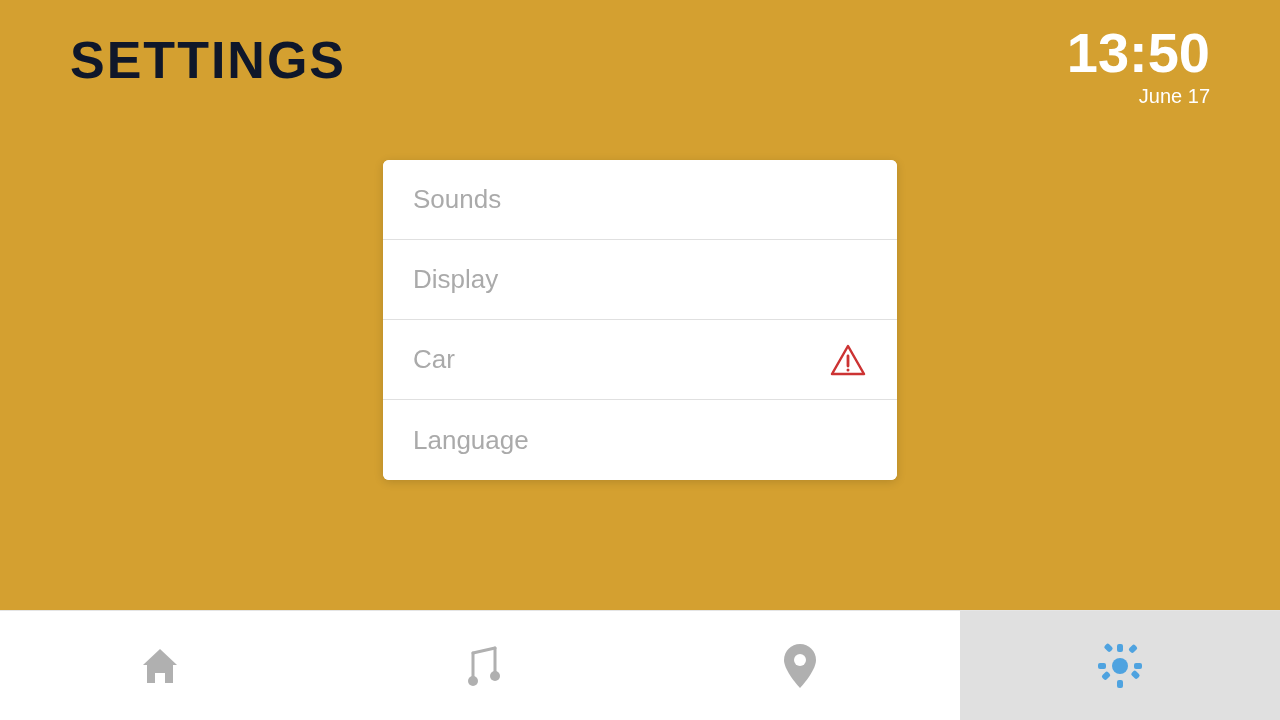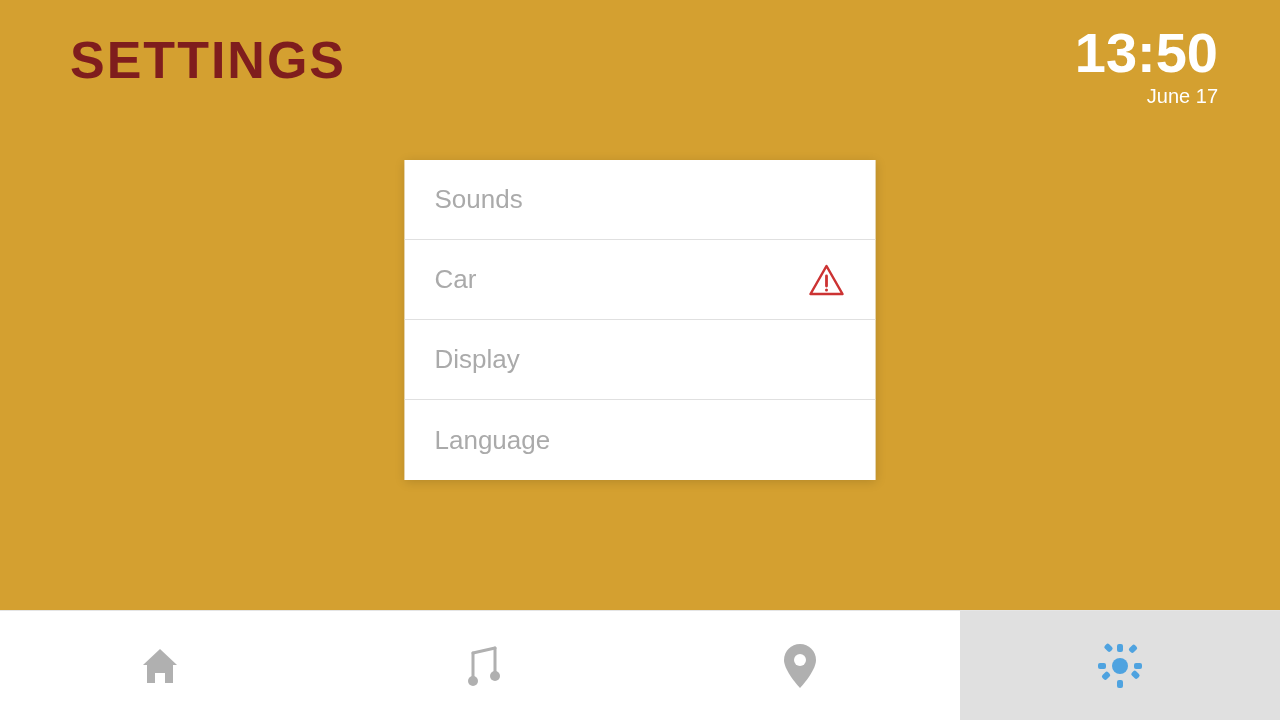--- a/index.html
+++ b/index.html
@@ -15,34 +15,34 @@
 
     
     .main-area {
       flex: 1;
       background: #D4A030;
       position: relative;
       padding: 30px 40px 0 70px;
     }
 
     .page-title {
-      color: #7f1d1d;
+      color: #0f172a;
       font-size: 52px;
       font-weight: 900;
       letter-spacing: 2px;
       text-transform: uppercase;
       position: absolute;
       top: 30px;
       left: 70px;
     }
 
     .clock-area {
       position: absolute;
       top: 25px;
-      right: 62px;
+      right: 70px;
       text-align: right;
       color: white;
     }
 
     .clock-time {
       font-size: 56px;
       font-weight: 700;
       line-height: 1;
     }
 
@@ -51,23 +51,23 @@
       font-weight: 400;
       margin-top: 4px;
     }
 
     
     .settings-menu {
       position: absolute;
       top: 160px;
       left: 50%;
       transform: translateX(-50%);
-      width: 471px;
+      width: 514px;
       background: #f5f5f5;
-      border-radius: 0;
+      border-radius: 6px;
       overflow: hidden;
       box-shadow: 0 2px 10px rgba(0,0,0,0.15);
     }
 
     .menu-item {
       background: white;
       padding: 0 30px;
       height: 80px;
       display: flex;
       align-items: center;
@@ -137,34 +137,34 @@
     <div class="clock-time">13:50</div>
     <div class="clock-date">June 17</div>
   </div>
 
   <div class="settings-menu">
 
     <div class="menu-item">
       <span class="menu-item-label">Sounds</span>
     </div>
 
+
+    <div class="menu-item">
+      <span class="menu-item-label">Display</span>
+    </div>
 
     <div class="menu-item">
       <span class="menu-item-label">Car</span>
       <div class="warning-icon">
         <svg width="36" height="32" viewBox="0 0 36 32" fill="none" xmlns="http://www.w3.org/2000/svg">
           <polygon points="18,2 34,30 2,30" fill="none" stroke="#cc3333" stroke-width="2.5" stroke-linejoin="round"></polygon>
           <line x1="18" y1="12" x2="18" y2="22" stroke="#cc3333" stroke-width="2.8" stroke-linecap="round"></line>
           <circle cx="18" cy="26" r="1.5" fill="#cc3333"></circle>
         </svg>
       </div>
-    </div>
-
-    <div class="menu-item">
-      <span class="menu-item-label">Display</span>
     </div>
 
     <div class="menu-item">
       <span class="menu-item-label">Language</span>
     </div>
 
   </div>
 
 </div>
 

